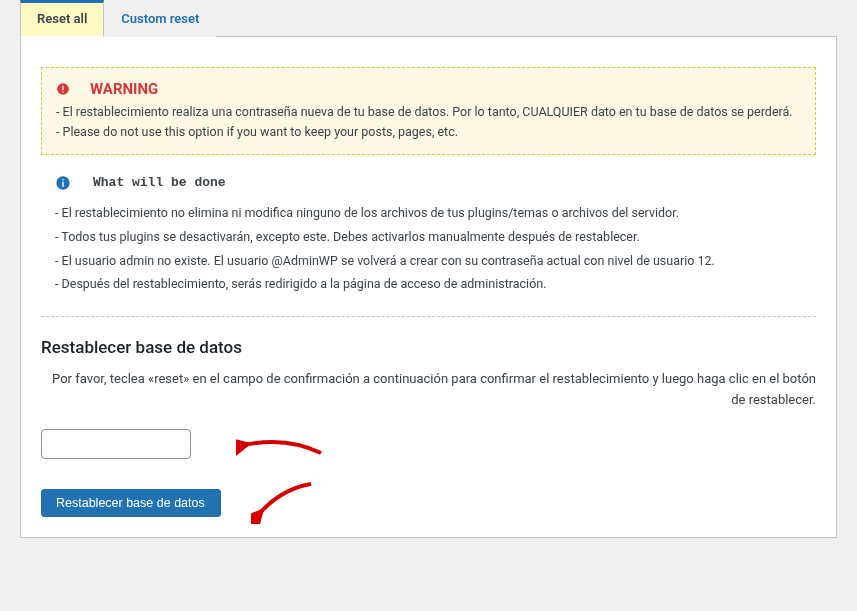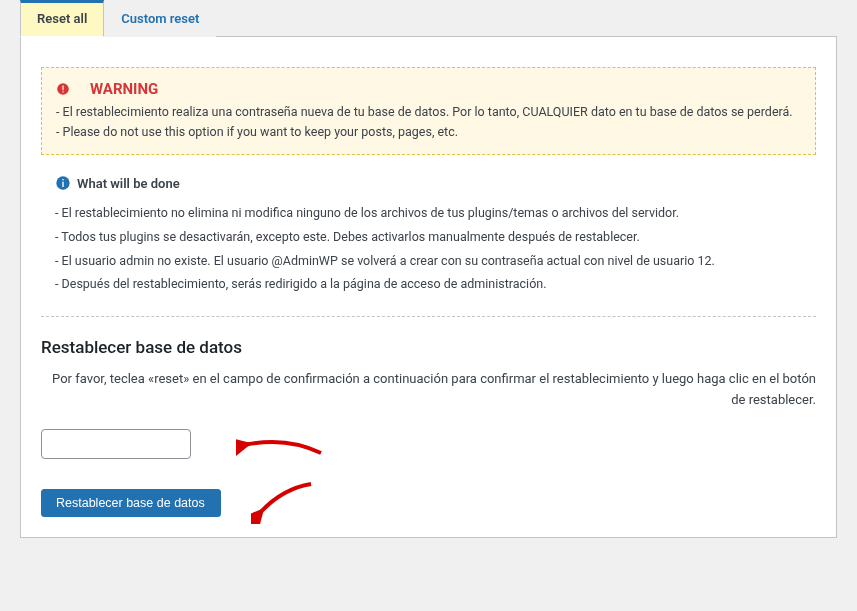--- a/index.html
+++ b/index.html
@@ -68,23 +68,23 @@
     .warning-icon svg { width: 14px; height: 14px; }
     .warning-line {
       font-size: 12.5px;
       color: #3c434a;
       line-height: 1.6;
     }
     .info-title {
       font-weight: 600;
       font-size: 13px;
       display: flex;
-      align-items: center;
-      gap: 6px;
+      gap: 22px;
       margin: 8px 0 10px 14px;
+      font-family: Liberation Mono, monospace;
     }
     .info-icon {
       width: 16px; height: 16px;
       display: inline-flex;
       align-items: center; justify-content: center;
     }
     .info-icon svg { width: 16px; height: 16px; }
     .info-list {
       padding: 0 0 0 14px;
     }

